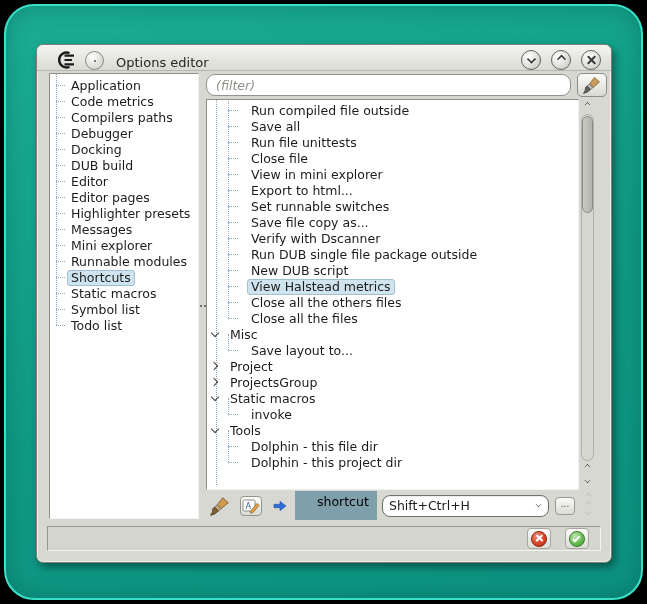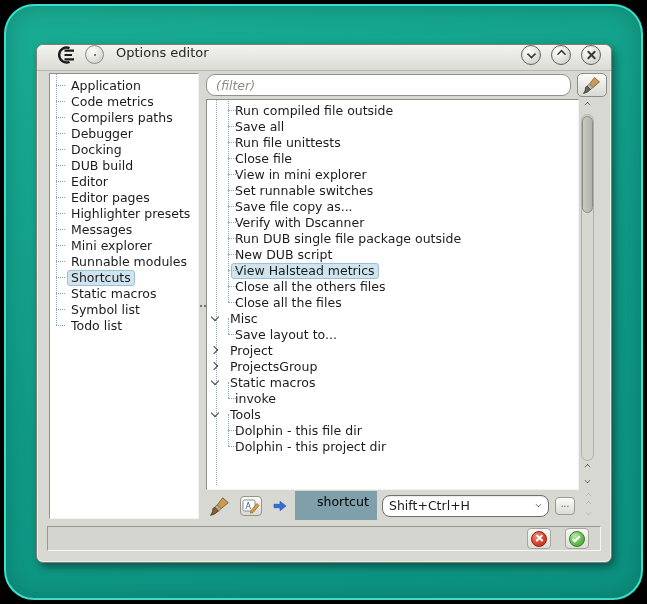--- a/index.html
+++ b/index.html
@@ -11,21 +11,21 @@
   *{box-sizing:border-box;margin:0;padding:0}
   body{margin:0;background:#000;font-family:"DejaVu Sans","Liberation Sans",sans-serif}
   .page{position:relative;width:647px;height:604px;background:#000;overflow:hidden}
   .frame{position:absolute;left:4px;top:4px;right:4px;bottom:4px;border-radius:30px;
     background:linear-gradient(160deg,#1aac93 0%,#0f9a85 55%,#0c9181 100%);
     border:2px solid #3adfc7;box-shadow:inset 0 0 22px rgba(0,55,46,.28)}
   .window{position:absolute;left:36px;top:44px;width:576px;height:519px;background:#d8d8d2;
     border:1px solid #7e7e76;border-radius:7px;overflow:hidden;display:flex;flex-direction:column;
     box-shadow:3px 4px 9px rgba(0,0,0,.42),inset 0 0 0 1px #efefe9;font-size:12.5px;color:#1c1c1c}
   
-  .titlebar{flex:0 0 26px;display:flex;align-items:flex-start;gap:8px;padding:0 10px 0 18px;
+  .titlebar{flex:0 0 26px;display:flex;align-items:flex-end;gap:8px;padding:0 10px 0 18px;
     background:linear-gradient(#f4f4f0,#dbdbd5);border-bottom:1px solid #b7b7b0}
   .logo{width:22px;height:20px;display:flex;align-items:center}
   .circle-btn{width:19px;height:19px;border-radius:50%;border:1px solid #8a8a84;
     background:radial-gradient(circle at 35% 30%,#ffffff,#dedfd8 60%,#cacac4);
     display:flex;align-items:center;justify-content:center;flex:0 0 19px}
   .dot{width:2px;height:2px;background:#55554f;border-radius:50%}
   .title{flex:1;margin-left:4px;font-size:13px;color:#26262 2;color:#262622}
   .wbtn{width:20px;height:20px;flex:0 0 20px;border-radius:50%;border:1px solid #63635e;
     background:radial-gradient(circle at 35% 30%,#ffffff,#dcdcd6 62%,#c7c7c1);
     display:flex;align-items:center;justify-content:center;margin-left:2px;cursor:default}
@@ -51,21 +51,21 @@
   .tool-btn{flex:0 0 30px;width:30px;height:24px;border:1px solid #8d8d87;border-radius:5px;
     background:linear-gradient(#fbfbf8,#d9d9d3);display:flex;align-items:center;justify-content:center;padding:0}
   .tree-area{flex:1;display:flex;margin-right:11px;min-height:0}
   .shortcut-tree{flex:1;position:relative;overflow:hidden;padding-top:2px}
   .shortcut-tree::before{content:"";position:absolute;left:9px;top:0;bottom:4px;border-left:1px dotted var(--tree-guide)}
   
   .trow,.srow{position:relative;height:16px;line-height:16px;white-space:nowrap}
   .lbl{display:inline-block;padding:0 3px;border:1px solid transparent;border-radius:3px;line-height:14px;vertical-align:middle}
   .selected>.lbl{background:var(--selection-bg);border-color:var(--selection-border)}
   .trow.lv0>.lbl{margin-left:19px}
-  .trow.lv1>.lbl{margin-left:24px}
+  .trow.lv1>.lbl{margin-left:40px}
   .trow.lv1::before{content:"";position:absolute;left:21px;top:8px;width:10px;border-top:1px dotted var(--tree-guide)}
   .trow.lv1::after{content:"";position:absolute;left:21px;top:-8px;height:16px;border-left:1px dotted var(--tree-guide)}
   .trow.lv0.m-expanded::before{content:"";position:absolute;left:5px;top:4px;width:5px;height:5px;
     border-right:1.5px solid #3e3e3a;border-bottom:1.5px solid #3e3e3a;transform:rotate(45deg)}
   .trow.lv0.m-collapsed::before{content:"";position:absolute;left:4px;top:5px;width:5px;height:5px;
     border-right:1.5px solid #3e3e3a;border-bottom:1.5px solid #3e3e3a;transform:rotate(-45deg)}
   .srow>.lbl{margin-left:17px}
   .srow::before{content:"";position:absolute;left:6px;top:8px;width:9px;border-top:1px dotted var(--tree-guide)}
   .srow::after{content:"";position:absolute;left:6px;top:-8px;height:16px;border-left:1px dotted var(--tree-guide)}
   
@@ -190,20 +190,21 @@
               <div class="trow m-leaf lv1"><span class="lbl">Run compiled file outside</span></div>
 
               <div class="trow m-leaf lv1"><span class="lbl">Save all</span></div>
 
               <div class="trow m-leaf lv1"><span class="lbl">Run file unittests</span></div>
 
               <div class="trow m-leaf lv1"><span class="lbl">Close file</span></div>
 
               <div class="trow m-leaf lv1"><span class="lbl">View in mini explorer</span></div>
 
+              <div class="trow m-leaf lv1"><span class="lbl">Export to html...</span></div>
 
               <div class="trow m-leaf lv1"><span class="lbl">Set runnable switches</span></div>
 
               <div class="trow m-leaf lv1"><span class="lbl">Save file copy as...</span></div>
 
               <div class="trow m-leaf lv1"><span class="lbl">Verify with Dscanner</span></div>
 
 
               <div class="trow m-leaf lv1"><span class="lbl">Run DUB single file package outside</span></div>
 

